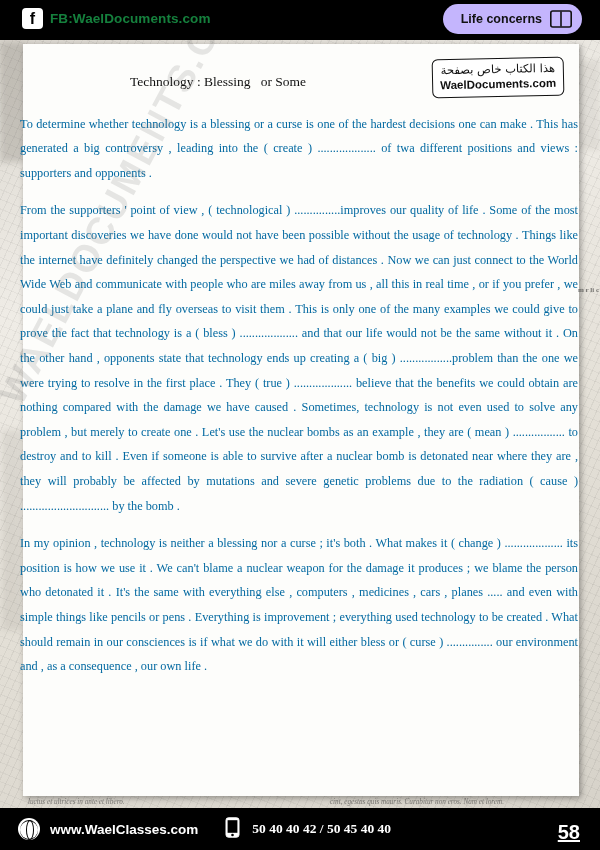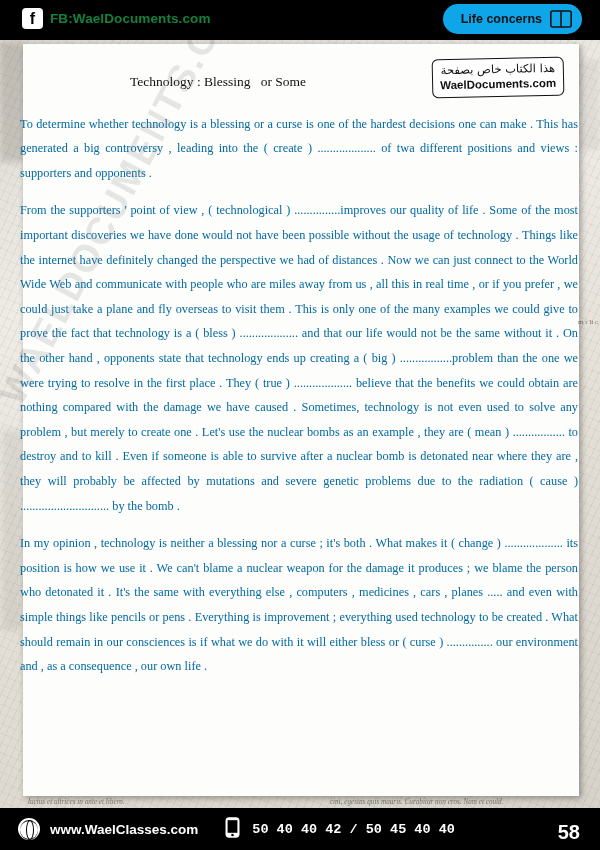--- a/index.html
+++ b/index.html
@@ -59,21 +59,21 @@
     font-weight: bold;
     font-size: 13.5px;
     letter-spacing: .1px;
   }
   .life-pill {
     position: absolute;
     right: 18px; top: 4px;
     height: 30px;
     padding: 0 10px 0 18px;
     border-radius: 16px;
-    background: #0ea5e9;
+    background: #c4b5fd;
     display: flex; align-items: center; gap: 8px;
     z-index: 9;
   }
   .life-pill .lbl {
     font-family: "Liberation Sans", sans-serif;
     font-weight: bold;
     font-size: 12.5px;
     color: #111;
   }
   .book-icon { display: block; }
@@ -212,52 +212,54 @@
     font-size: 13.5px;
   }
   .phone-icon {
     margin-left: 24px;
     width: 21px; height: 21px;
     flex: 0 0 auto;
   }
   .f-phone {
     margin-left: 9px;
     color: #fff;
-    font-family: Liberation Mono, monospace;
+    font-family: Liberation Serif, serif;
     font-weight: bold;
     font-size: 13.5px;
   }
   .page-no {
     position: absolute;
     right: 20px; bottom: 6px;
     color: #fff;
     font-family: "Liberation Sans", sans-serif;
     font-weight: bold;
     font-size: 20px;
     z-index: 10;
+    text-decoration: underline;
   }
   
   .filler {
     position: absolute;
     bottom: 44px; left: 28px; right: 13px;
     font-size: 7.2px;
     color: rgba(40,40,40,0.55);
     font-style: italic;
     display: flex; justify-content: space-between;
     z-index: 6;
   }
   .filler div { width: 46%; }
   .side-scraps {
     position: absolute;
-    right: 0; top: 316px;
+    right: 0; top: 284px;
     width: 22px;
     font-size: 7px;
     color: rgba(40,40,40,0.6);
     line-height: 1.9;
     z-index: 6;
+    font-weight: bold;
   }
 </style>
 </head>
 <body>
 
 <div class="bg-texture"></div>
 <div class="bg-blot" style="left:0;top:42px;width:26px;height:120px;"></div>
 <div class="bg-blot" style="left:2px;top:430px;width:20px;height:200px;opacity:.5;"></div>
 <div class="bg-blot" style="right:0;top:60px;width:22px;height:90px;opacity:.45;"></div>
 
@@ -299,21 +301,21 @@
   <p class="body">To determine whether technology is a blessing or a curse is one of the hardest decisions one can make . This has generated a big controversy , leading into the ( create ) ................... of twa different positions and views : supporters and opponents .</p>
   <p class="body">From the supporters ' point of view , ( technological ) ...............improves our quality of life . Some of the most important discoveries we have done would not have been possible without the usage of technology .  Things like the internet have definitely changed the perspective we had of distances . Now we can just connect to the World Wide Web and communicate with people who are miles away from us , all this in real time , or if you prefer , we could just take a plane and fly overseas to   visit them . This is only one of the many examples we could give to prove the fact that technology is a ( bless ) ................... and that our life would not be the same without it . On the other hand , opponents state that technology ends up creating a ( big ) .................problem than the one we were trying to resolve in the first place . They ( true ) ................... believe that the benefits we could obtain are nothing compared with the damage we have caused . Sometimes, technology is not even used to solve any problem , but merely to create one . Let's use the nuclear bombs as an example , they are ( mean ) ................. to destroy and to kill . Even if someone is able to survive after a nuclear bomb is detonated near where they are , they will probably be affected by mutations and severe genetic problems due to the radiation ( cause ) ............................. by the bomb .</p>
   <p class="body">In my opinion , technology is neither a blessing nor a curse ; it's both . What makes it ( change ) ................... its position is how we use it . We can't blame a nuclear weapon for the damage it produces ; we blame the person who detonated it . It's the same with everything else , computers , medicines , cars , planes ..... and even with simple things like pencils or pens . Everything is improvement ; everything used technology to be created . What should remain in our consciences is if what we do with it will either bless or ( curse ) ............... our environment and , as a consequence , our own life .</p>
 
 </div>
 
 <div class="side-scraps">m r li c</div>
 
 <div class="filler">
   <div>luctus et ultrices in ante et libero.</div>
-  <div>cint, egestas quis mauris. Curabitur non eros. Nam et could.</div>
+  <div>cint, egestas quis mauris. Curabitur non eros. Nam et lorem.</div>
 </div>
 
 <div class="footer-strip"></div>
 <div class="footer-row">
   <div class="globe"></div>
   <div class="f-site">www.WaelClasses.com</div>
   <span>
     <svg class="phone-icon" width="21" height="21" viewBox="0 0 21 21" aria-hidden="true">
       <rect x="4" y="0.8" width="13" height="19.4" rx="2.4" fill="#fff" stroke="#fff"></rect>
       <rect x="5.6" y="3.2" width="9.8" height="12.6" fill="#000"></rect>

